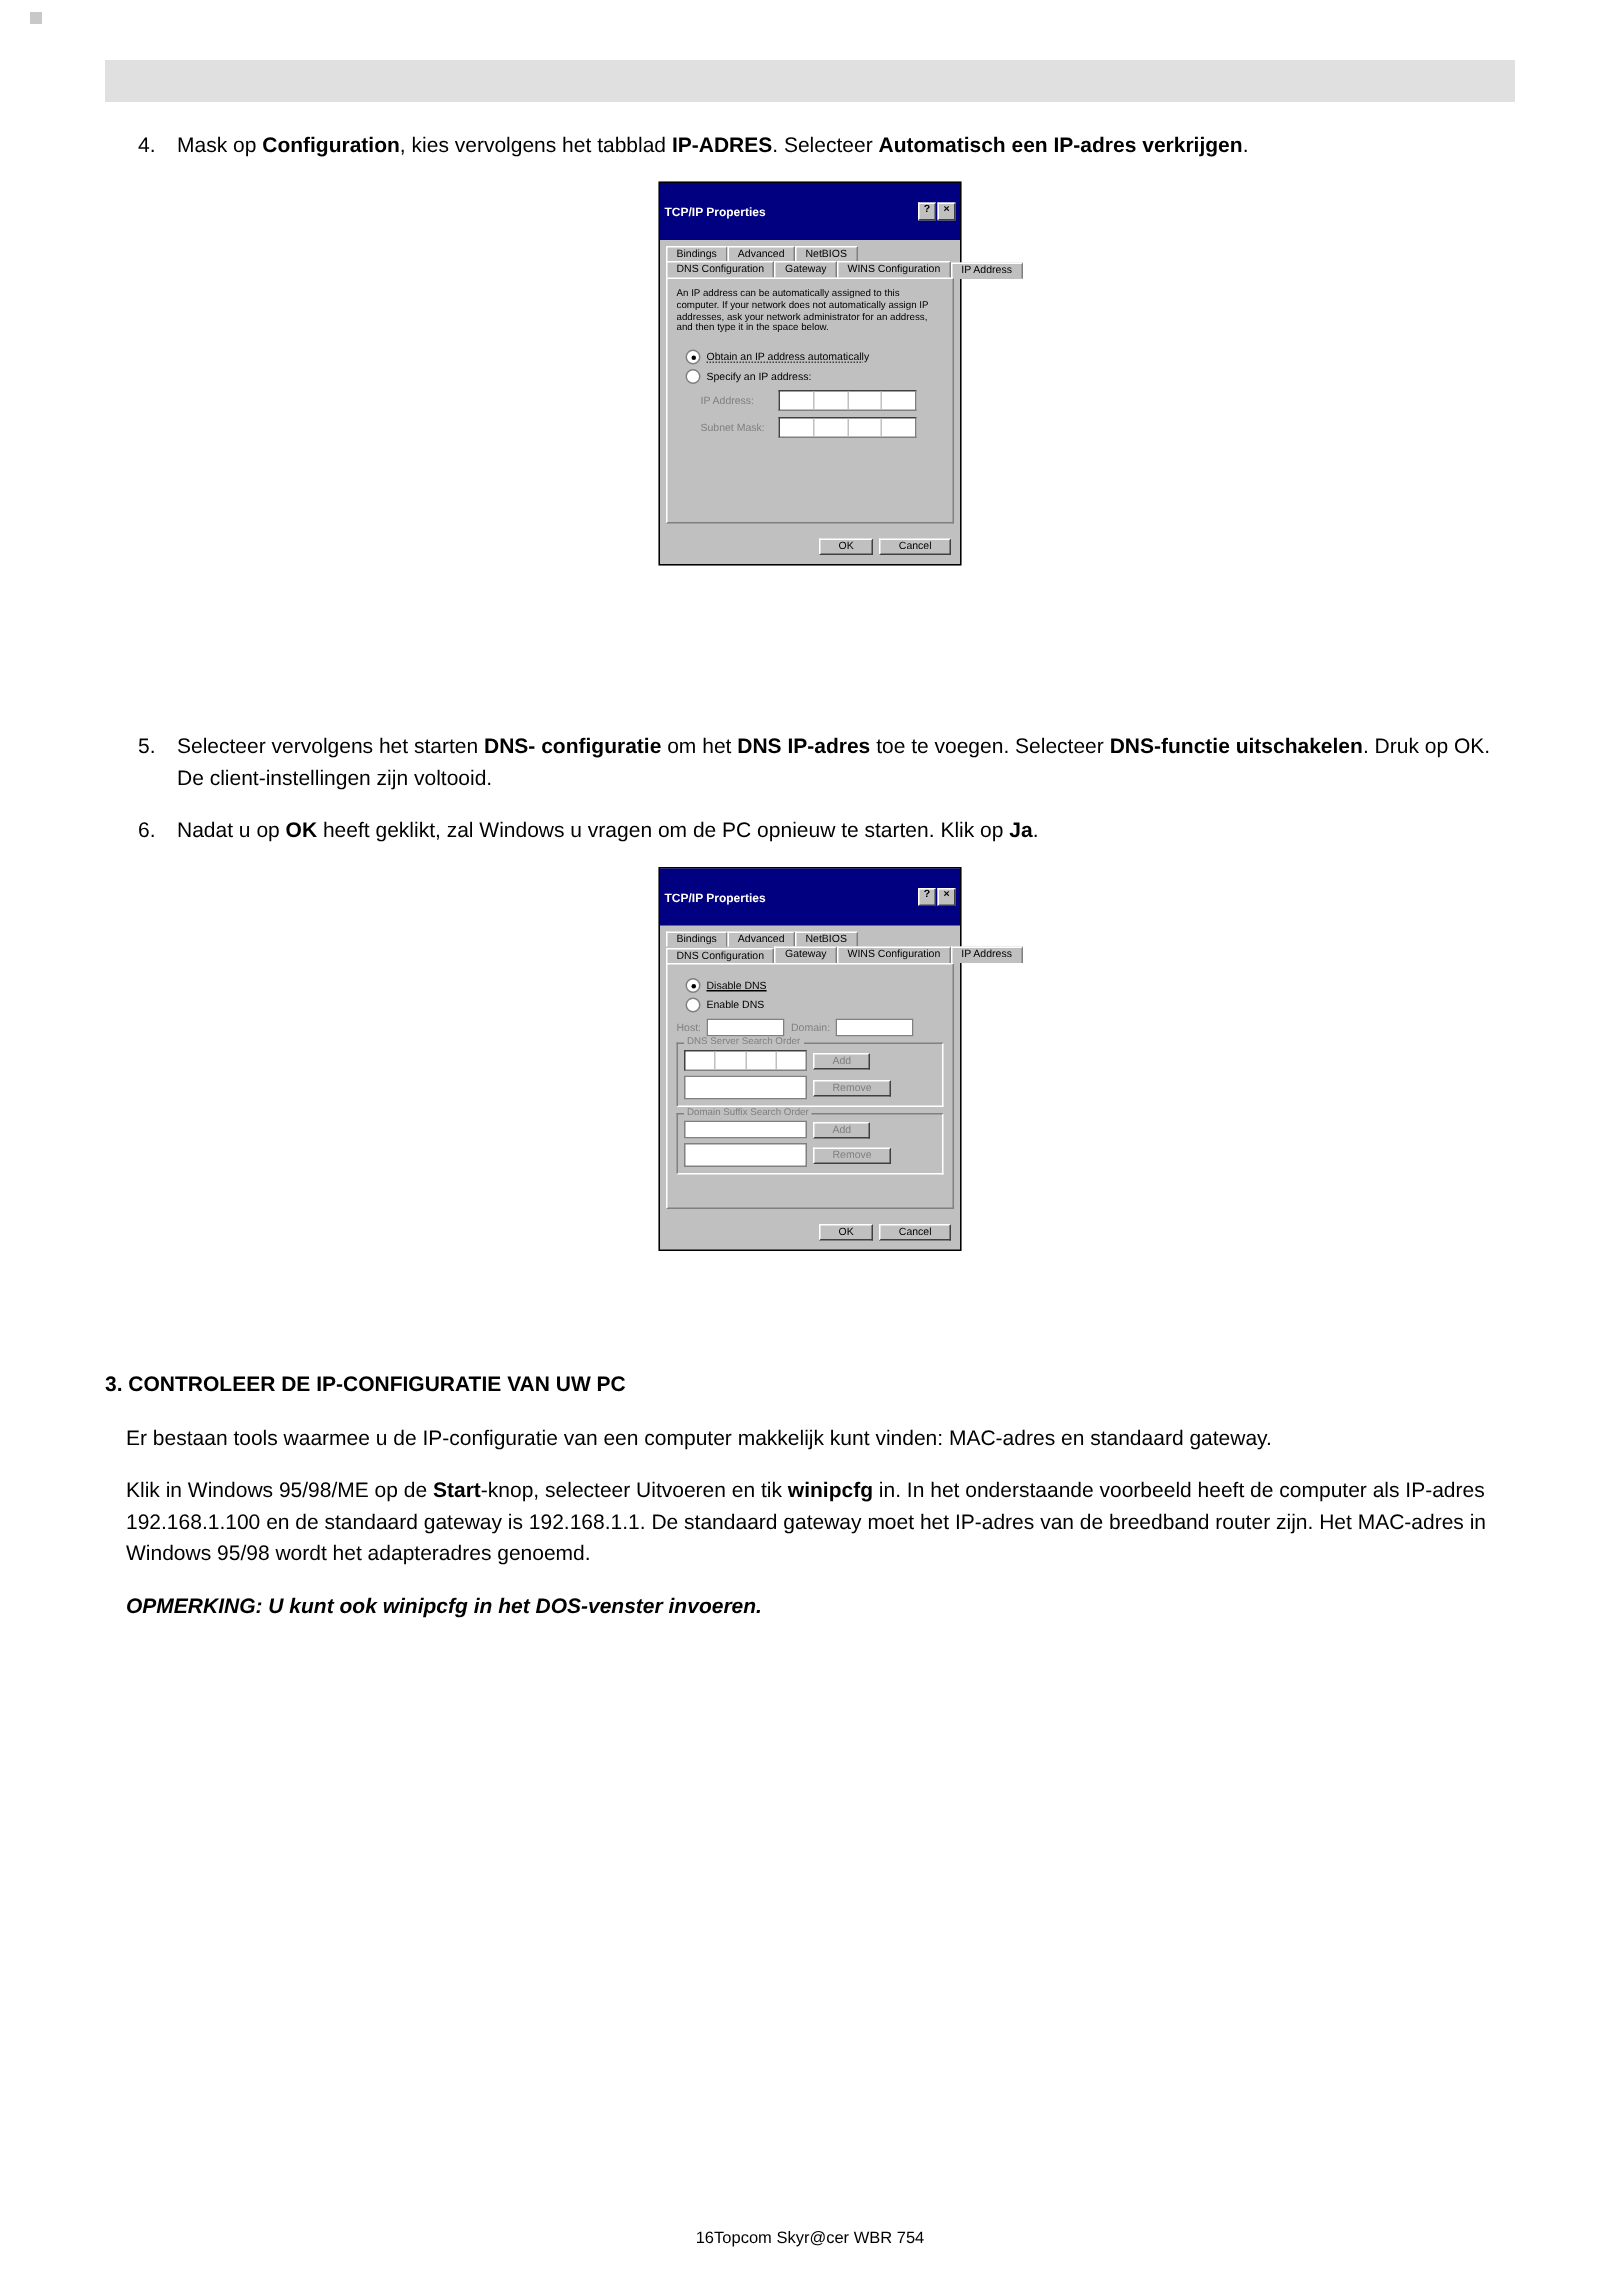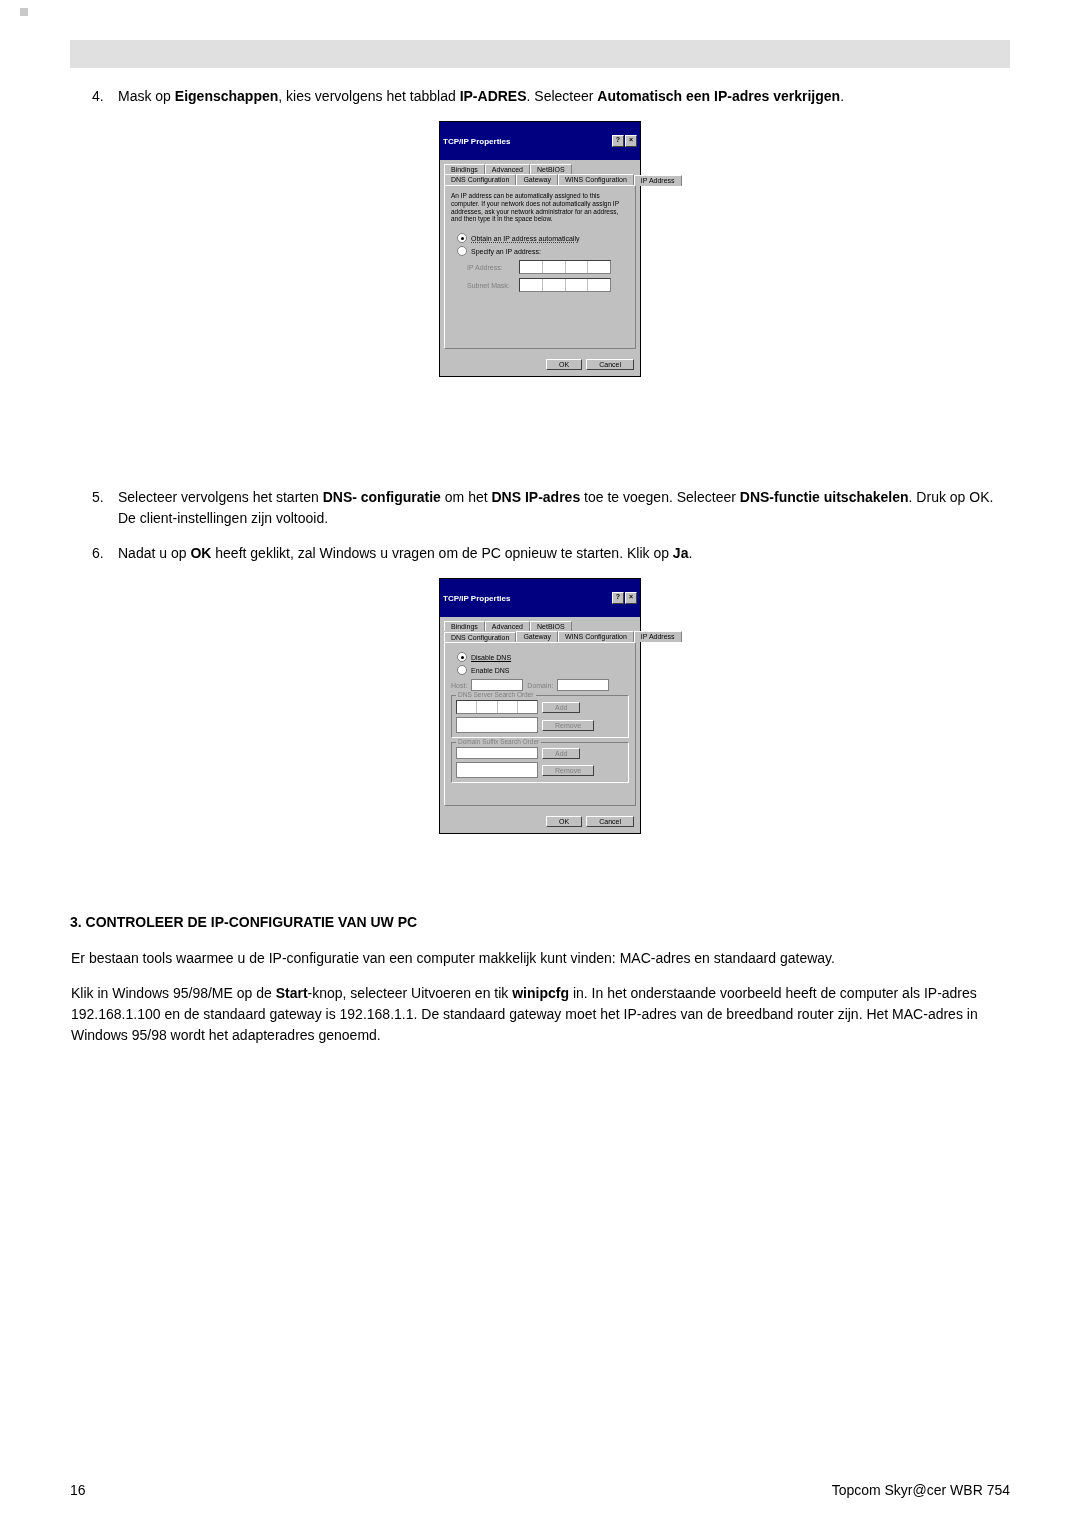--- a/index.html
+++ b/index.html
@@ -204,47 +204,47 @@
     border: 1px solid #808080;
     height: 14px;
   }
   h2.section {
     font-size: 14px;
     font-weight: bold;
     margin: 80px 0 18px 0;
   }
   .para {
     line-height: 1.5;
-    margin: 0 0 14px 1px;
+    margin: 0 0 14px 14px;
   }
   .bullet-line {
     margin: 4px 0 14px 0;
   }
   .footer {
     position: absolute;
     bottom: 30px;
     left: 70px;
     right: 70px;
     display: flex;
-    justify-content: space-between;
-    font-size: 14px;
+    justify-content: center;
+    font-size: 11px;
   }
   .italic-bold { font-style: italic; font-weight: bold; }
 </style>
 </head>
 <body>
 
 <div class="page">
   <div class="tiny-corner"></div>
   <div class="gray-bar"></div>
 
   <div class="step-row">
     <div class="step-num">4.</div>
     <div class="step-text">
-      <span>Mask op </span><span class="bold">Eigenschappen</span><span>, kies vervolgens het tabblad </span><span class="bold">IP-ADRES</span><span>. Selecteer </span><span class="bold">Automatisch een IP-adres verkrijgen</span><span>.</span>
+      <span>Mask op </span><span class="bold">Configuration</span><span>, kies vervolgens het tabblad </span><span class="bold">IP-ADRES</span><span>. Selecteer </span><span class="bold">Automatisch een IP-adres verkrijgen</span><span>.</span>
     </div>
   </div>
 
   <div class="dialog">
     <div class="dlg-title">
       <span>TCP/IP Properties</span>
       <div class="dlg-title-btns">
         <div class="winbtn">?</div>
         <div class="winbtn">×</div>
       </div>
@@ -381,18 +381,19 @@
 
   <h2 class="section">3.  CONTROLEER DE IP-CONFIGURATIE VAN UW PC</h2>
 
   <p class="para">Er bestaan tools waarmee u de IP-configuratie van een computer makkelijk kunt vinden: MAC-adres en standaard gateway.</p>
 
 
   <p class="para">
     <span>Klik in Windows 95/98/ME op de </span><span class="bold">Start</span><span>-knop, selecteer Uitvoeren en tik </span><span class="bold">winipcfg</span><span> in. In het onderstaande voorbeeld heeft de computer als IP-adres 192.168.1.100 en de standaard gateway is 192.168.1.1. De standaard gateway moet het IP-adres van de breedband router zijn. Het MAC-adres in Windows 95/98 wordt het adapteradres genoemd.</span>
   </p>
 
+  <p class="para italic-bold">OPMERKING: U kunt ook winipcfg in het DOS-venster invoeren.</p>
 
   <div class="footer">
     <span>16</span>
     <span>Topcom Skyr@cer WBR 754</span>
   </div>
 </div>
 
 </body></html>

